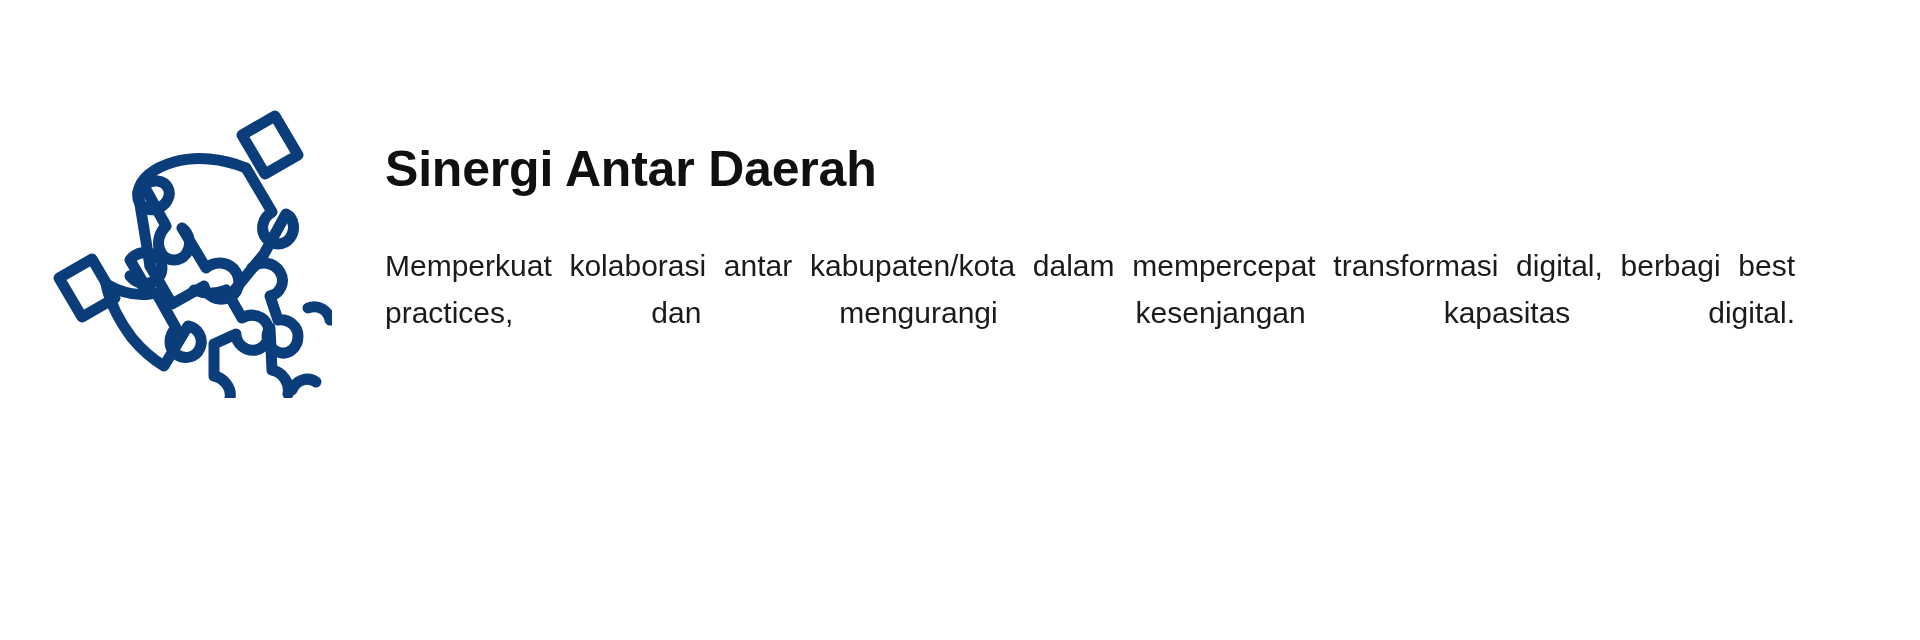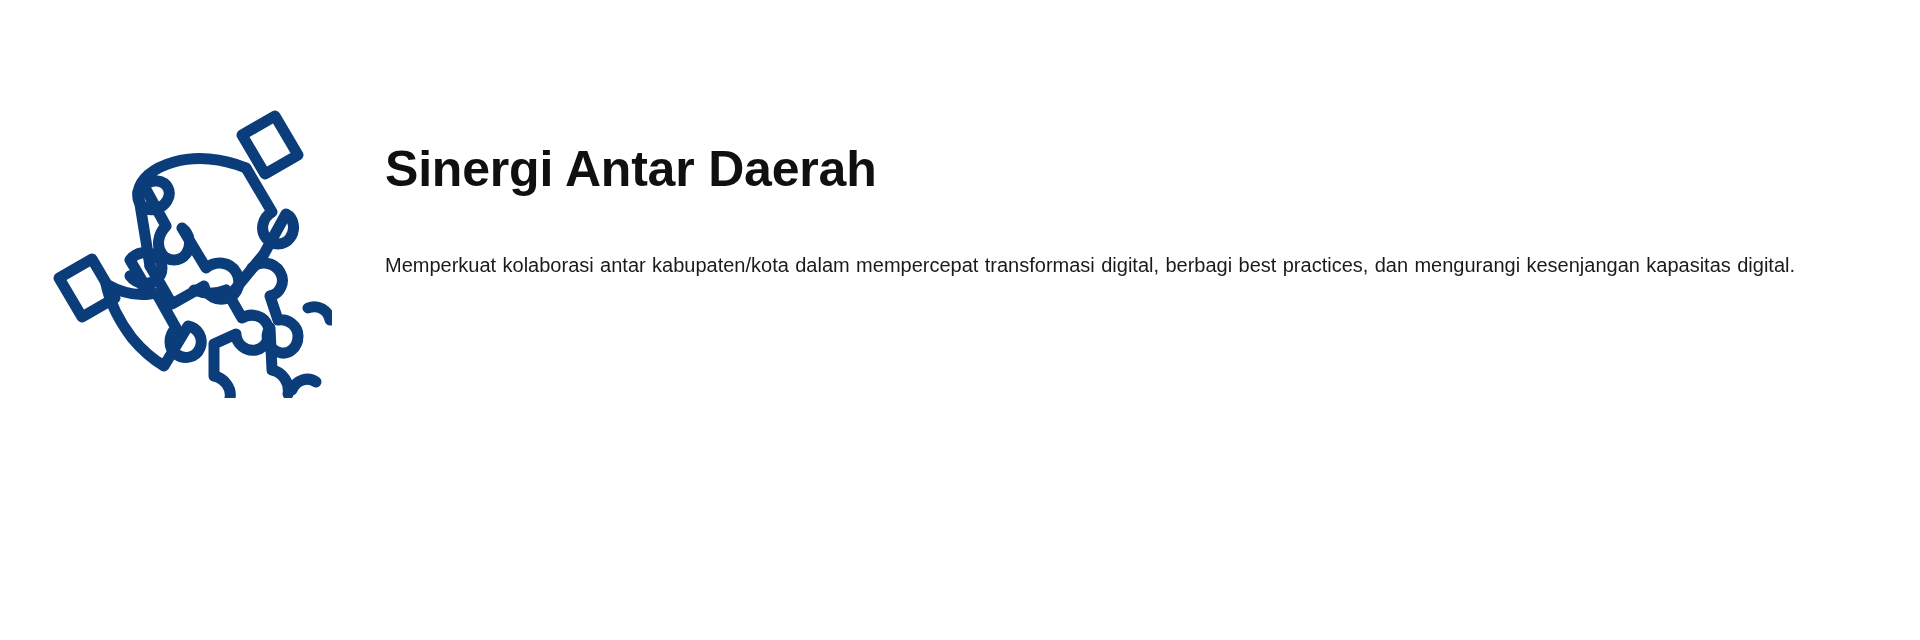--- a/index.html
+++ b/index.html
@@ -52,21 +52,21 @@
     line-height: 58px;
     letter-spacing: -0.2px;
     color: #101010;
     white-space: nowrap;
   }
 
   .feature-desc {
     margin: 0;
     padding-top: 44px;
     font-family: "Liberation Sans", sans-serif;
-    font-size: 20px;
+    font-size: 30px;
     font-weight: 400;
     line-height: 47px;
     color: #1b1b1b;
     text-align: justify;
     text-justify: inter-word;
     max-width: 1410px;
   }
   
   .feature-desc::after {
     content: "";

